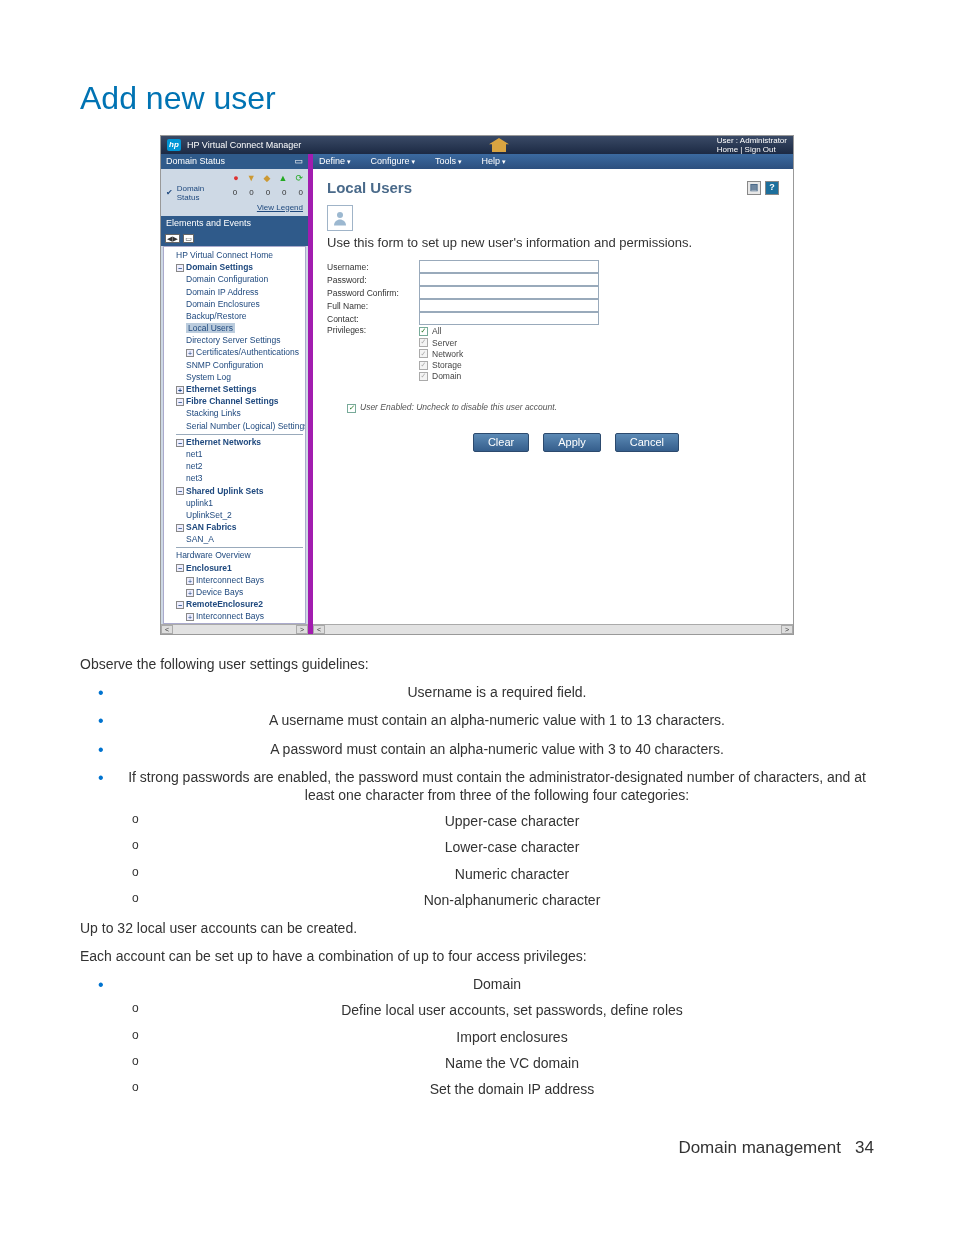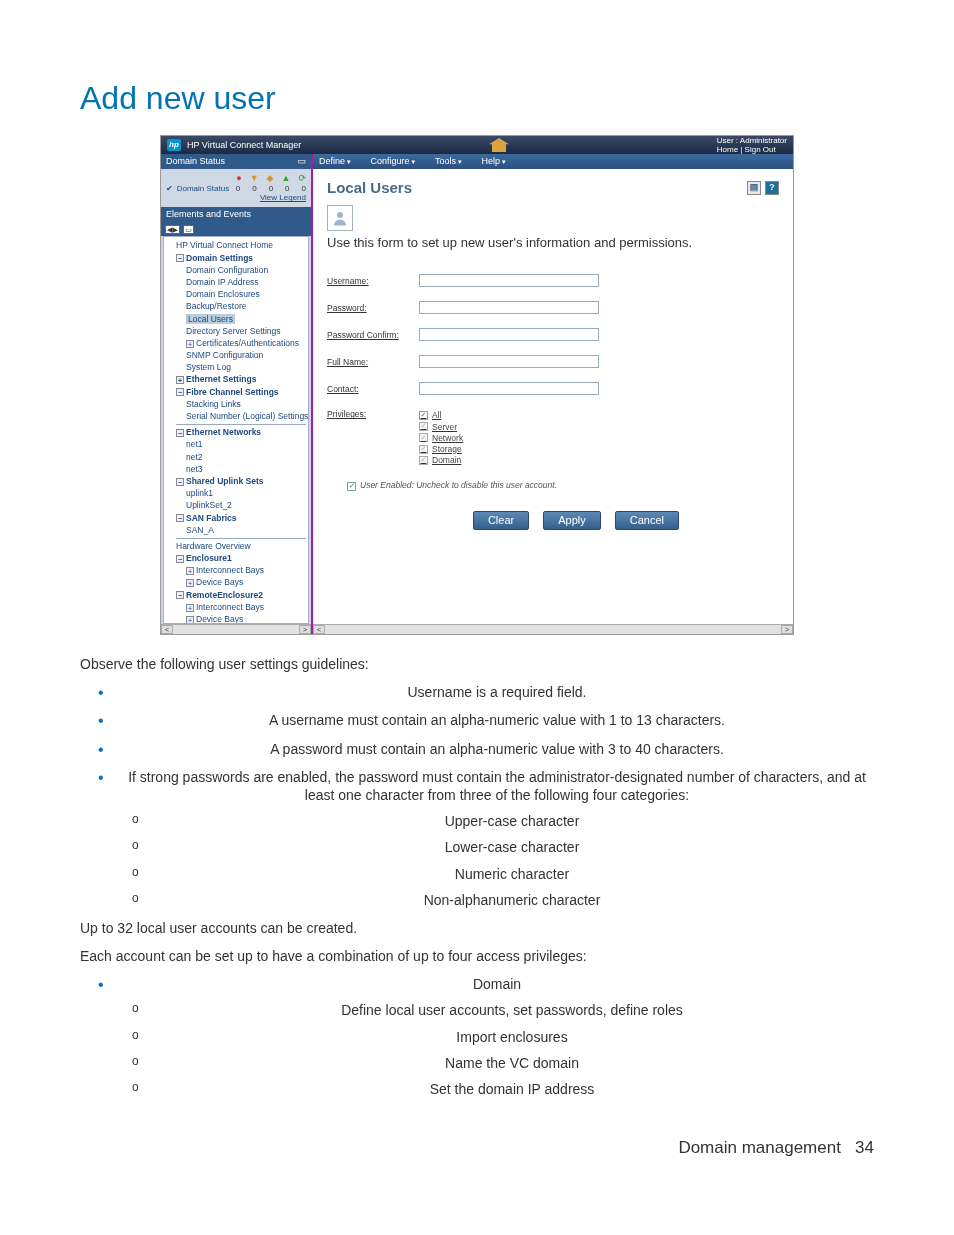--- a/index.html
+++ b/index.html
@@ -57,21 +57,21 @@
     margin-left: auto;
     margin-right: 20px;
     clip-path: polygon(50% 0,100% 45%,85% 45%,85% 100%,15% 100%,15% 45%,0 45%);
   }
   .app-body { display: flex; height: 480px; }
   .sidebar {
     width: 152px;
     background: #ced9e5;
     display: flex;
     flex-direction: column;
-    border-right: 2px solid #a21caf;
+    border-right: 5px solid #a21caf;
   }
   .side-header {
     background: #2f5a8a;
     color: #fff;
     font-size: 9px;
     padding: 2px 5px;
     display: flex;
     justify-content: space-between;
   }
   .domain-status {
@@ -128,30 +128,30 @@
   }
   .panel-title .right-icons{margin-left:auto;display:flex;gap:4px;}
   .sq-icon{width:14px;height:14px;border:1px solid #888;background:#e8e8e8;font-size:9px;display:flex;align-items:center;justify-content:center;}
   .sq-icon.help{background:#1d6f9c;color:#fff;}
   .user-icon{
     width:26px;height:26px;border:1px solid #a0b4c8;margin:8px 0 4px 14px;
     display:flex;align-items:center;justify-content:center;color:#6c8ca8;
   }
   .desc{ font-size:13px; color:#333; padding:0 14px 6px 14px;}
   .form{ padding:4px 14px; }
-  .form-row{display:flex;align-items:center;margin:14px 0;text-decoration:underline;}
+  .form-row{display:flex;align-items:center;margin:0 0;}
   .form-row label{width:92px;font-size:8.5px;color:#333;}
   .form-row input[type=text]{border:1px solid #9ab;height:13px;width:180px;background:#fff;}
   .priv-list{margin-left:92px;}
   .priv-list div{font-size:8.5px;color:#444;display:flex;align-items:center;gap:4px;margin:1px 0;}
   .cb{width:9px;height:9px;border:1px solid #7a9;background:#fff;display:inline-flex;align-items:center;justify-content:center;font-size:7px;color:#2a7a2a;}
   .cb.on::before{content:"✓";}
   .cb.dis{border-color:#aaa;color:#aaa;background:#f4f4f4;}
   .cb.dis::before{content:"✓";}
-  .enabled-row{margin:10px 0 0 20px;font-size:8.5px;font-style:italic;color:#555;display:flex;align-items:flex-end;gap:4px;}
+  .enabled-row{margin:20px 0 0 20px;font-size:8.5px;font-style:italic;color:#555;display:flex;align-items:flex-end;gap:4px;}
   .buttons{display:flex;gap:14px;justify-content:flex-end;margin:20px 100px 0 0;}
   .btn{background:linear-gradient(#5c8ab5,#355e8c);color:#fff;font-size:11px;padding:2px 14px;border:1px solid #2c4a6e;border-radius:2px;}
   .main-scroll{margin-top:auto;height:10px;background:#e2e2e2;display:flex;justify-content:space-between;border-top:1px solid #aaa;}
   .main-scroll span{background:#ddd;border:1px solid #aaa;padding:0 3px;font-size:7px;}
 
   
   .doc { font-size: 14px; line-height:1.3; max-width: 820px;}
   .doc p { margin: 10px 0;}
   .doc ul.bullets { list-style:none; padding-left: 40px; text-align: center;}
   .doc ul.bullets > li { position:relative; padding-left:0; margin:10px 0; }

